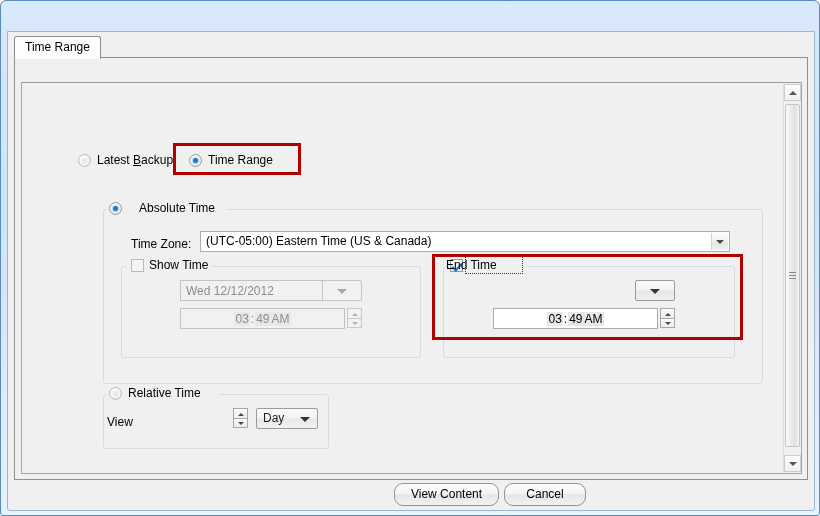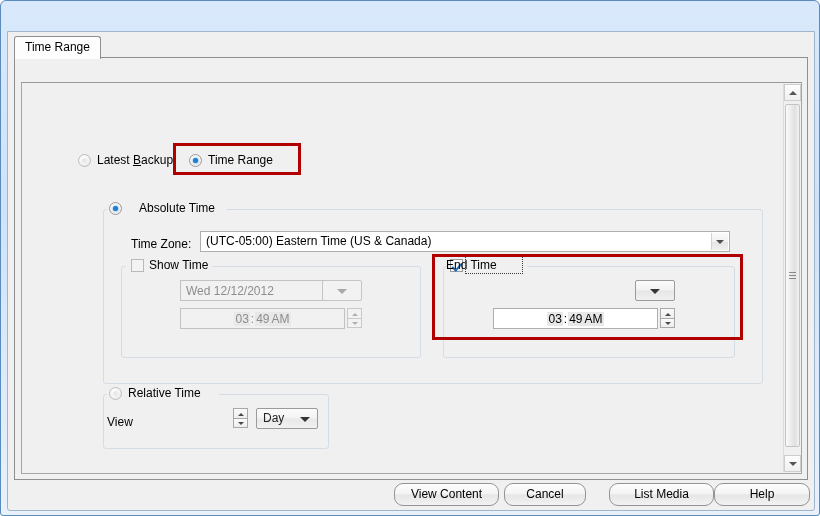--- a/index.html
+++ b/index.html
@@ -547,18 +547,16 @@
             <span class="sb-arrow down"></span>
           </div>
         </div>
 
       </div>
     </div>
 
     <div class="btnbar">
       <div class="dlgbtn" style="left:386px; width:105px;">View Content</div>
       <div class="dlgbtn" style="left:496px; width:82px;">Cancel</div>
-      <div class="dlgbtn" style="left:601px; width:105px;">List Media</div>
-      <div class="dlgbtn" style="left:706px; width:96px;">Help</div>
     </div>
 
   </div>
 </div>
 
 </body></html>

